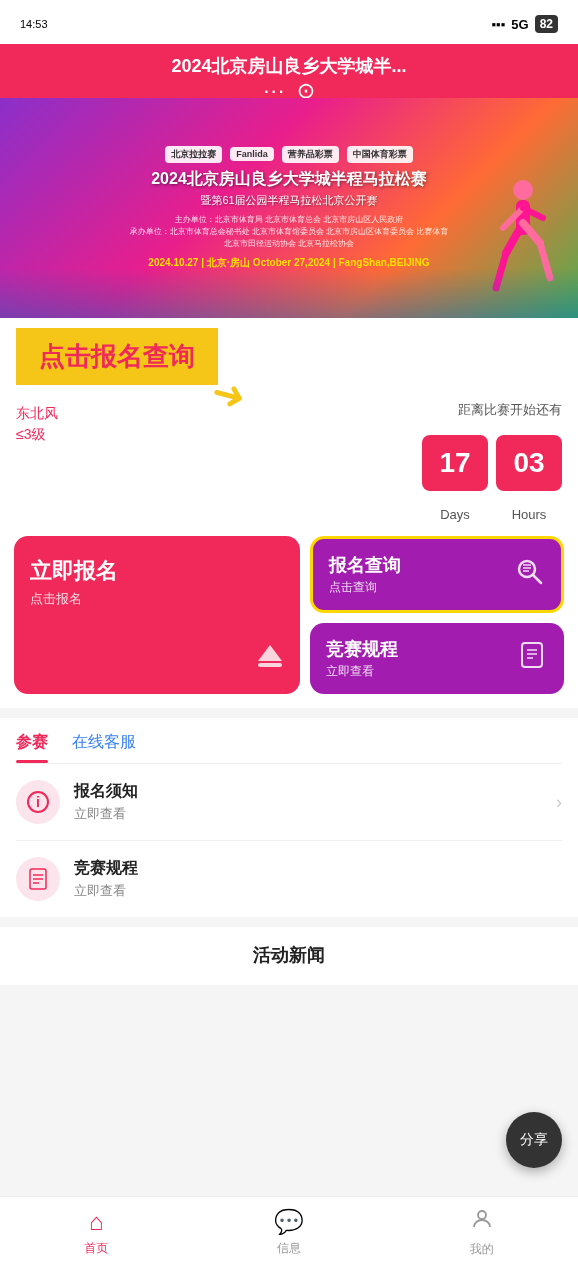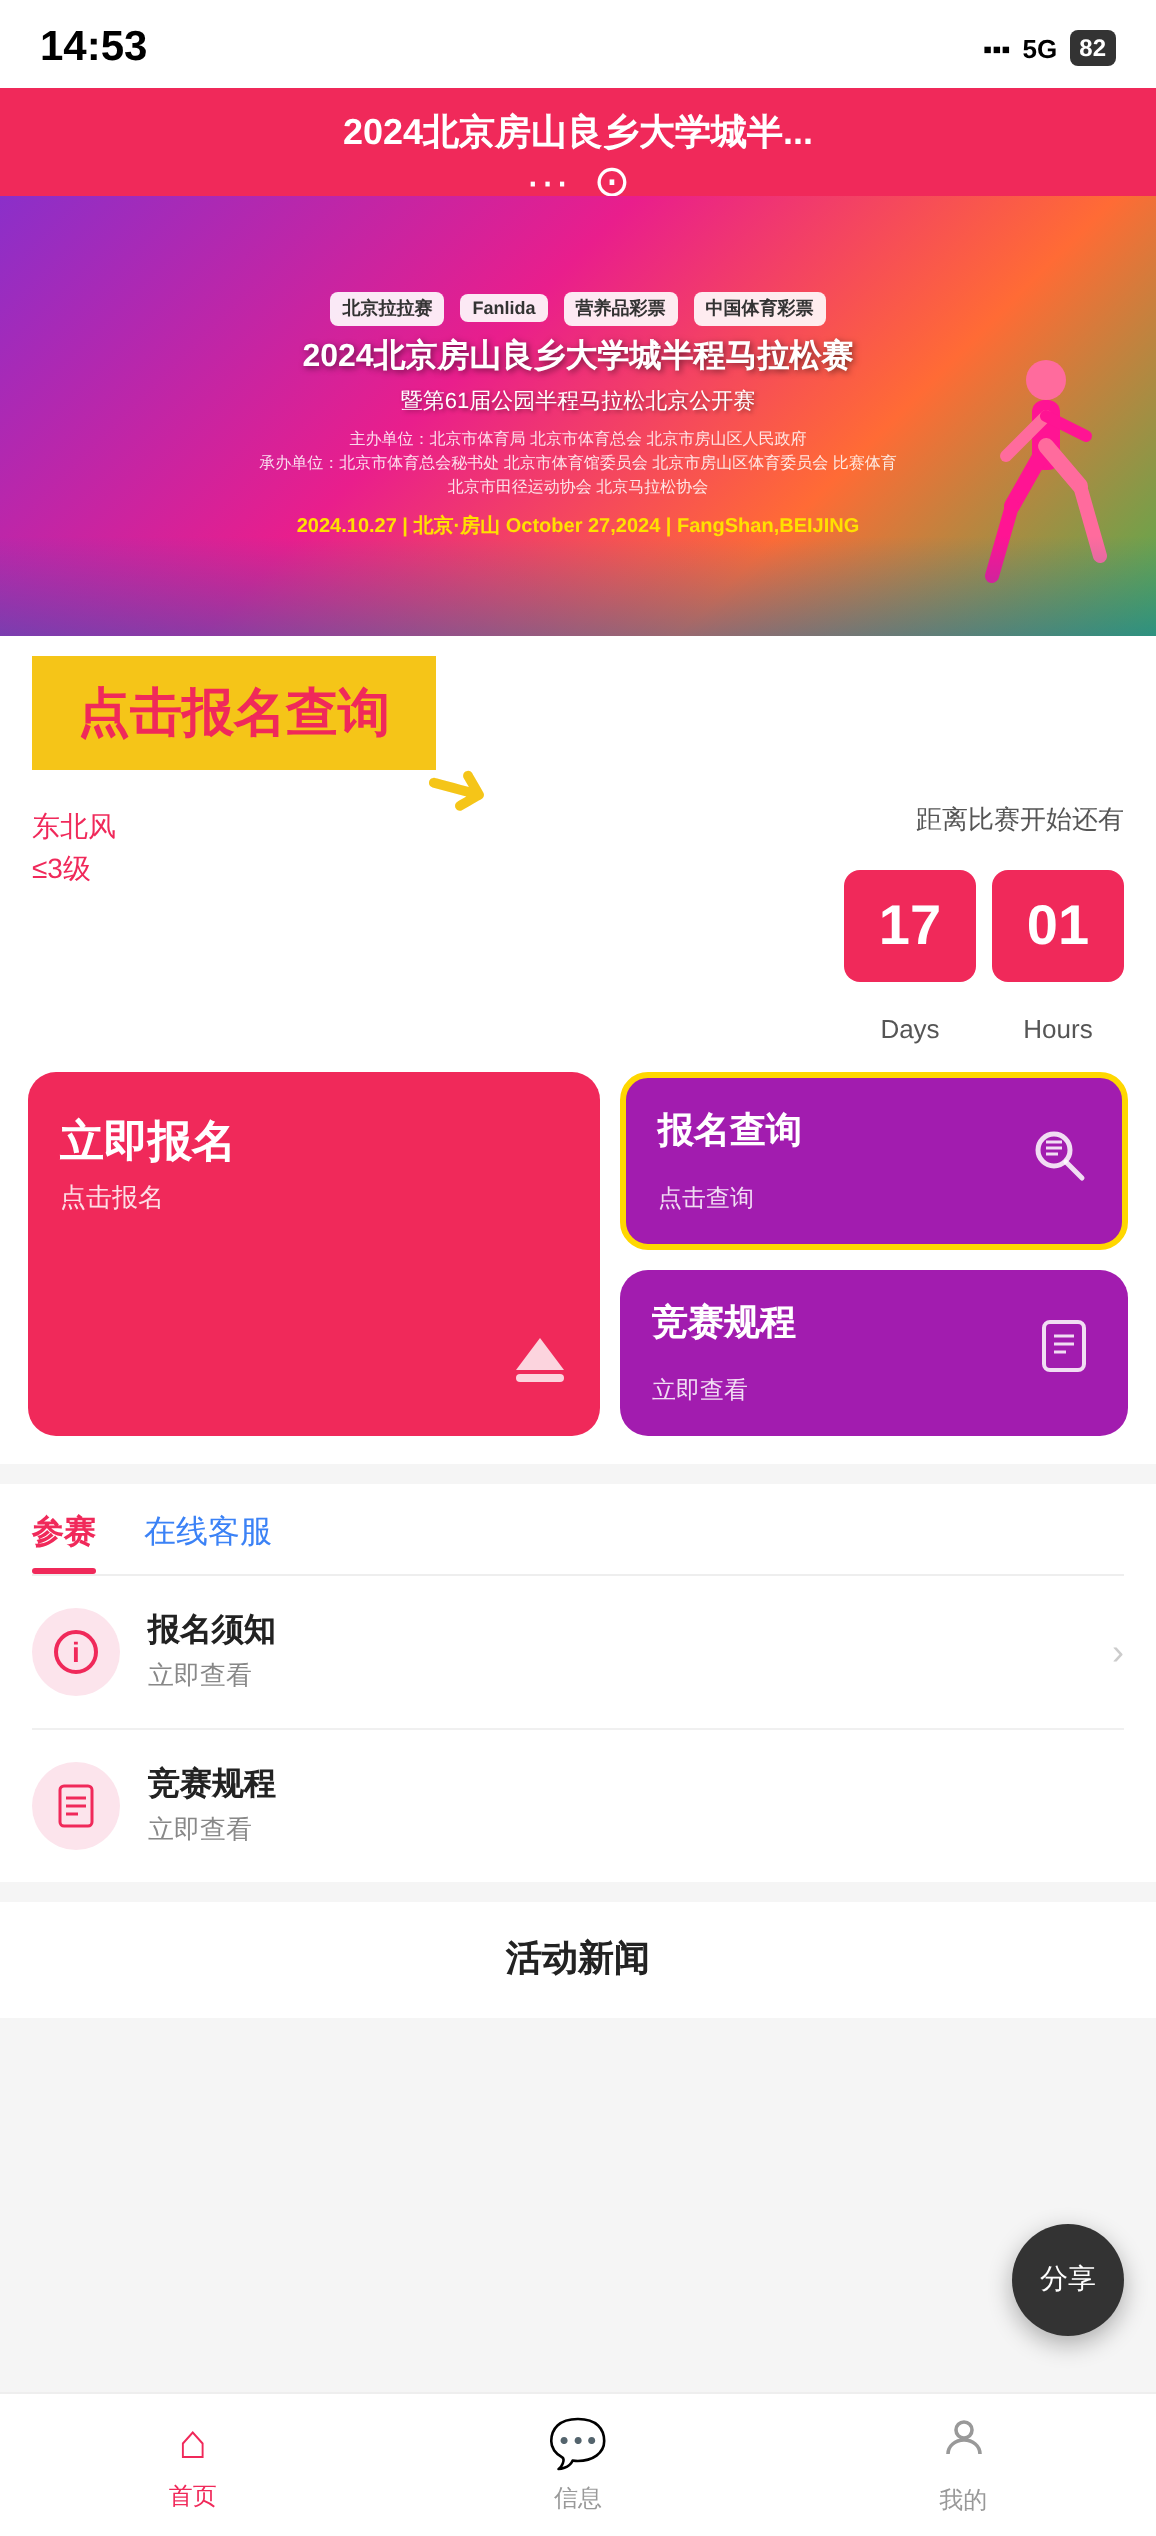--- a/index.html
+++ b/index.html
@@ -15,22 +15,22 @@
     
     .status-bar {
       background: #fff;
       display: flex;
       justify-content: space-between;
       align-items: center;
       padding: 10px 20px 6px 20px;
       height: 44px;
     }
     .status-time {
-      font-size: 21px;
-      font-weight: 700;
+      font-size: 11px;
+      font-weight: 400;
       color: #000;
     }
     .status-right {
       display: flex;
       align-items: center;
       gap: 6px;
     }
     .signal-icon { font-size: 13px; color: #000; }
     .network-label { font-size: 13px; font-weight: 600; color: #000; }
     .battery-box {
@@ -265,21 +265,21 @@
     }
     .action-btn-right-texts {}
     .action-btn-right-title {
       color: #fff;
       font-size: 18px;
       font-weight: 700;
     }
     .action-btn-right-sub {
       color: rgba(255,255,255,0.85);
       font-size: 12px;
-      margin-top: 14px;
+      margin-top: 2px;
     }
     .action-btn-right-icon {
       color: rgba(255,255,255,0.9);
       font-size: 26px;
     }
 
     
     .tabs-section {
       background: #fff;
       margin-top: 10px;
@@ -492,21 +492,21 @@
 
     <div class="weather-box">
       <div class="weather-wind" style="font-size:14px; line-height:1.5; white-space:pre;">东北风
 ≤3级</div>
     </div>
 
     <div class="countdown-right">
       <div class="countdown-label-top">距离比赛开始还有</div>
       <div class="countdown-numbers">
         <div class="countdown-box">17</div>
-        <div class="countdown-box">01</div>
+        <div class="countdown-box">03</div>
       </div>
       <div class="countdown-labels">
         <div class="countdown-unit">Days</div>
         <div class="countdown-unit">Hours</div>
       </div>
     </div>
   </div>
 </div>
 
 <div class="action-grid">

